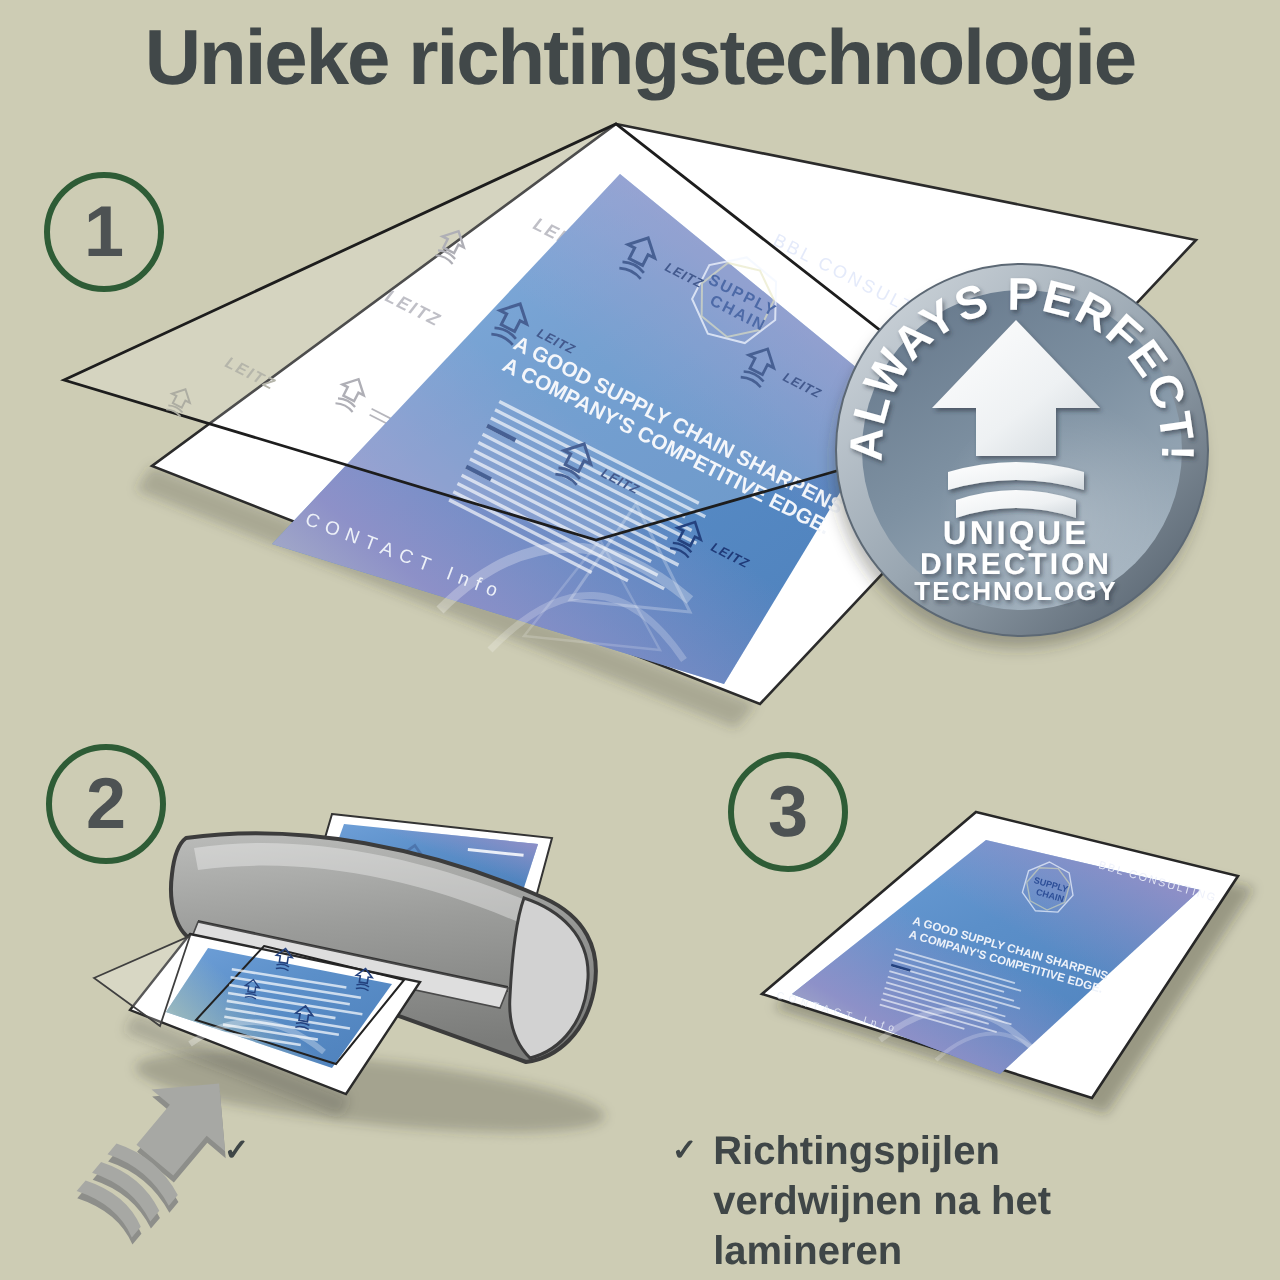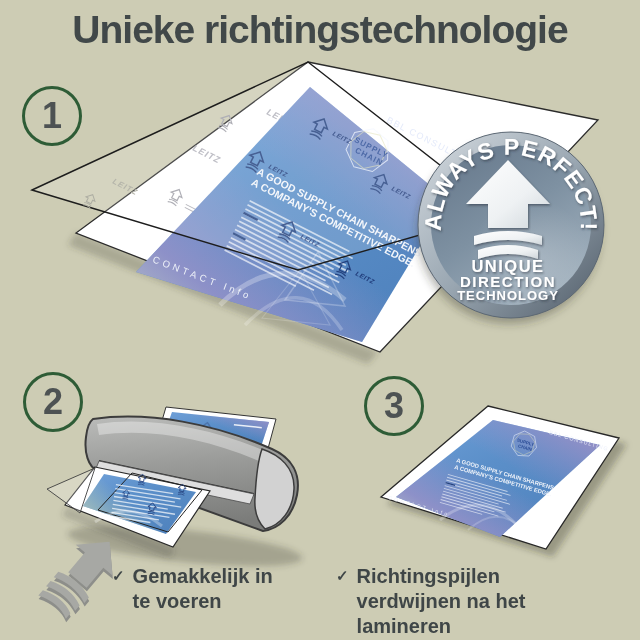--- a/index.html
+++ b/index.html
@@ -294,20 +294,19 @@
   </div>
   <div class="step-circle step-2">
     <span>2</span>
   </div>
   <div class="step-circle step-3">
     <span>3</span>
   </div>
 
   <div class="check-item check-1">
     <span class="tick">✓</span>
-    <span>Gemakkelijk in te voeren</span>
   </div>
   <div class="check-item check-2">
     <span class="tick">✓</span>
     <span>Richtingspijlen verdwijnen na het lamineren</span>
   </div>
 
 </div>
 
 </body></html>

